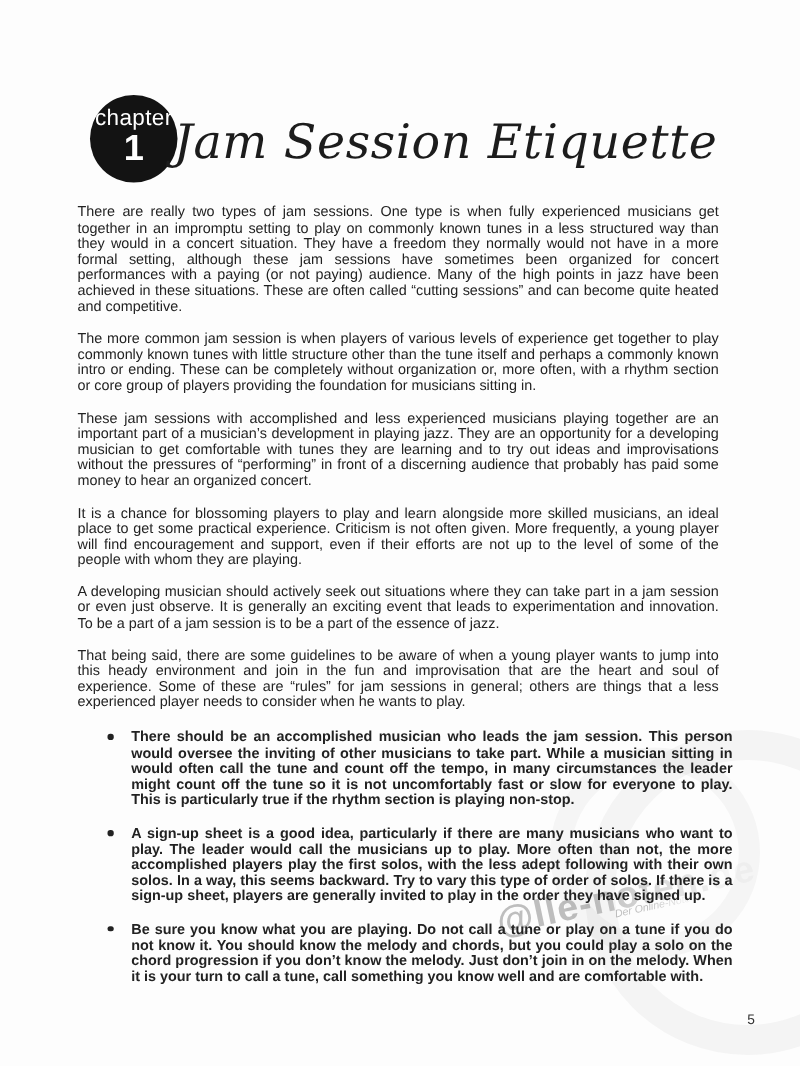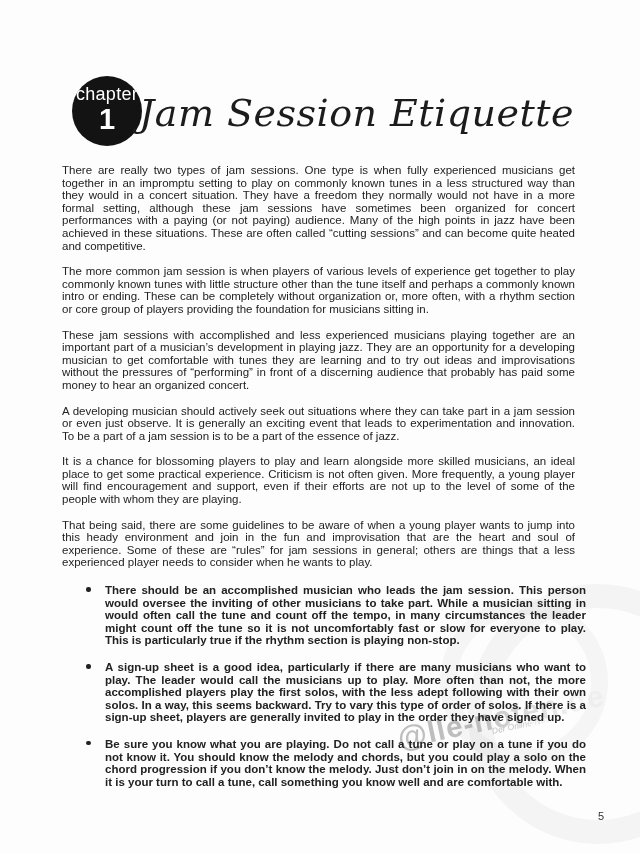--- a/index.html
+++ b/index.html
@@ -150,22 +150,22 @@
   <div class="chapter-badge">
     <span class="chap-word">chapter</span>
     <span class="chap-num">1</span>
   </div>
   <h1 class="page-title">Jam Session Etiquette</h1>
 
   <div class="body-text">
     <p>There are really two types of jam sessions. One type is when fully experienced musicians get together in an impromptu setting to play on commonly known tunes in a less structured way than they would in a concert situation. They have a freedom they normally would not have in a more formal setting, although these jam sessions have sometimes been organized for concert performances with a paying (or not paying) audience. Many of the high points in jazz have been achieved in these situations. These are often called “cutting sessions” and can become quite heated and competitive.</p>
     <p>The more common jam session is when players of various levels of experience get together to play commonly known tunes with little structure other than the tune itself and perhaps a commonly known intro or ending. These can be completely without organization or, more often, with a rhythm section or core group of players providing the foundation for musicians sitting in.</p>
     <p>These jam sessions with accomplished and less experienced musicians playing together are an important part of a musician’s development in playing jazz. They are an opportunity for a developing musician to get comfortable with tunes they are learning and to try out ideas and improvisations without the pressures of “performing” in front of a discerning audience that probably has paid some money to hear an organized concert.</p>
+    <p>It is a chance for blossoming players to play and learn alongside more skilled musicians, an ideal place to get some practical experience. Criticism is not often given. More frequently, a young player will find encouragement and support, even if their efforts are not up to the level of some of the people with whom they are playing.</p>
     <p>A developing musician should actively seek out situations where they can take part in a jam session or even just observe. It is generally an exciting event that leads to experimentation and innovation. To be a part of a jam session is to be a part of the essence of jazz.</p>
-    <p>It is a chance for blossoming players to play and learn alongside more skilled musicians, an ideal place to get some practical experience. Criticism is not often given. More frequently, a young player will find encouragement and support, even if their efforts are not up to the level of some of the people with whom they are playing.</p>
     <p>That being said, there are some guidelines to be aware of when a young player wants to jump into this heady environment and join in the fun and improvisation that are the heart and soul of experience. Some of these are “rules” for jam sessions in general; others are things that a less experienced player needs to consider when he wants to play.</p>
 
     <ul class="bullet-list">
       <li class="bullet-item">
         <span class="bullet-dot"></span>
         <span>There should be an accomplished musician who leads the jam session. This person would oversee the inviting of other musicians to take part. While a musician sitting in would often call the tune and count off the tempo, in many circumstances the leader might count off the tune so it is not uncomfortably fast or slow for everyone to play. This is particularly true if the rhythm section is playing non-stop.</span>
       </li>
       <li class="bullet-item">
         <span class="bullet-dot"></span>
         <span>A sign-up sheet is a good idea, particularly if there are many musicians who want to play. The leader would call the musicians up to play. More often than not, the more accomplished players play the first solos, with the less adept following with their own solos. In a way, this seems backward. Try to vary this type of order of solos. If there is a sign-up sheet, players are generally invited to play in the order they have signed up.</span>

